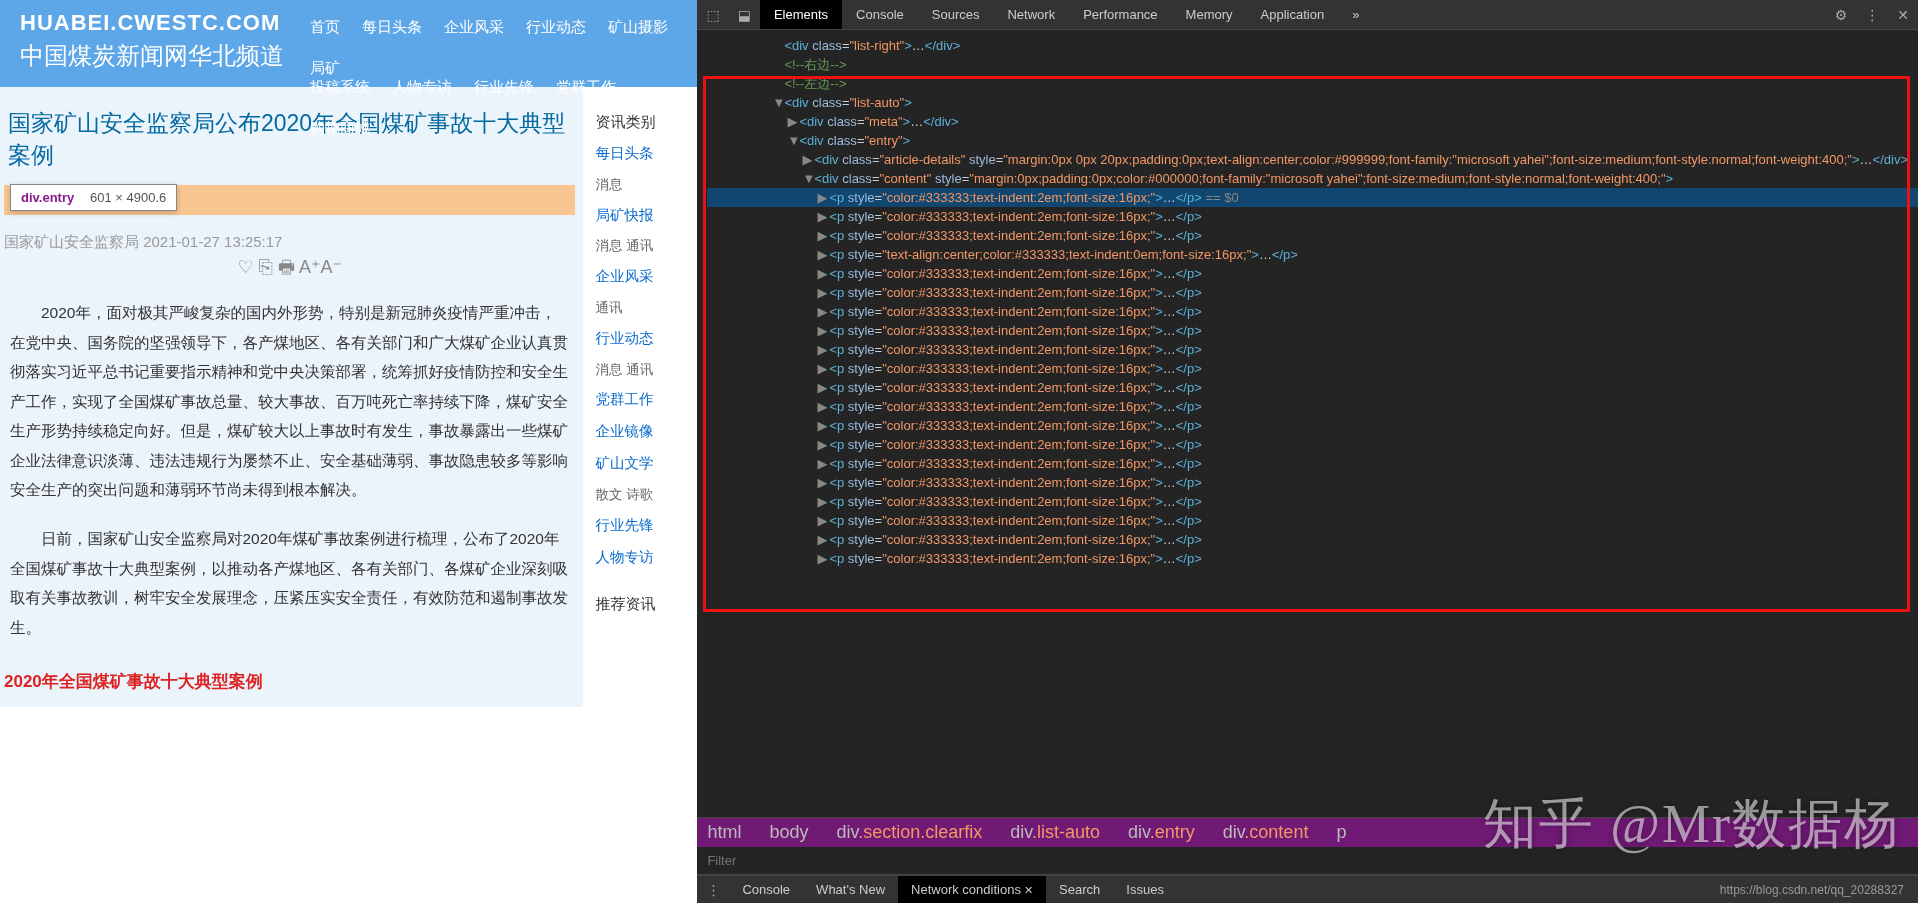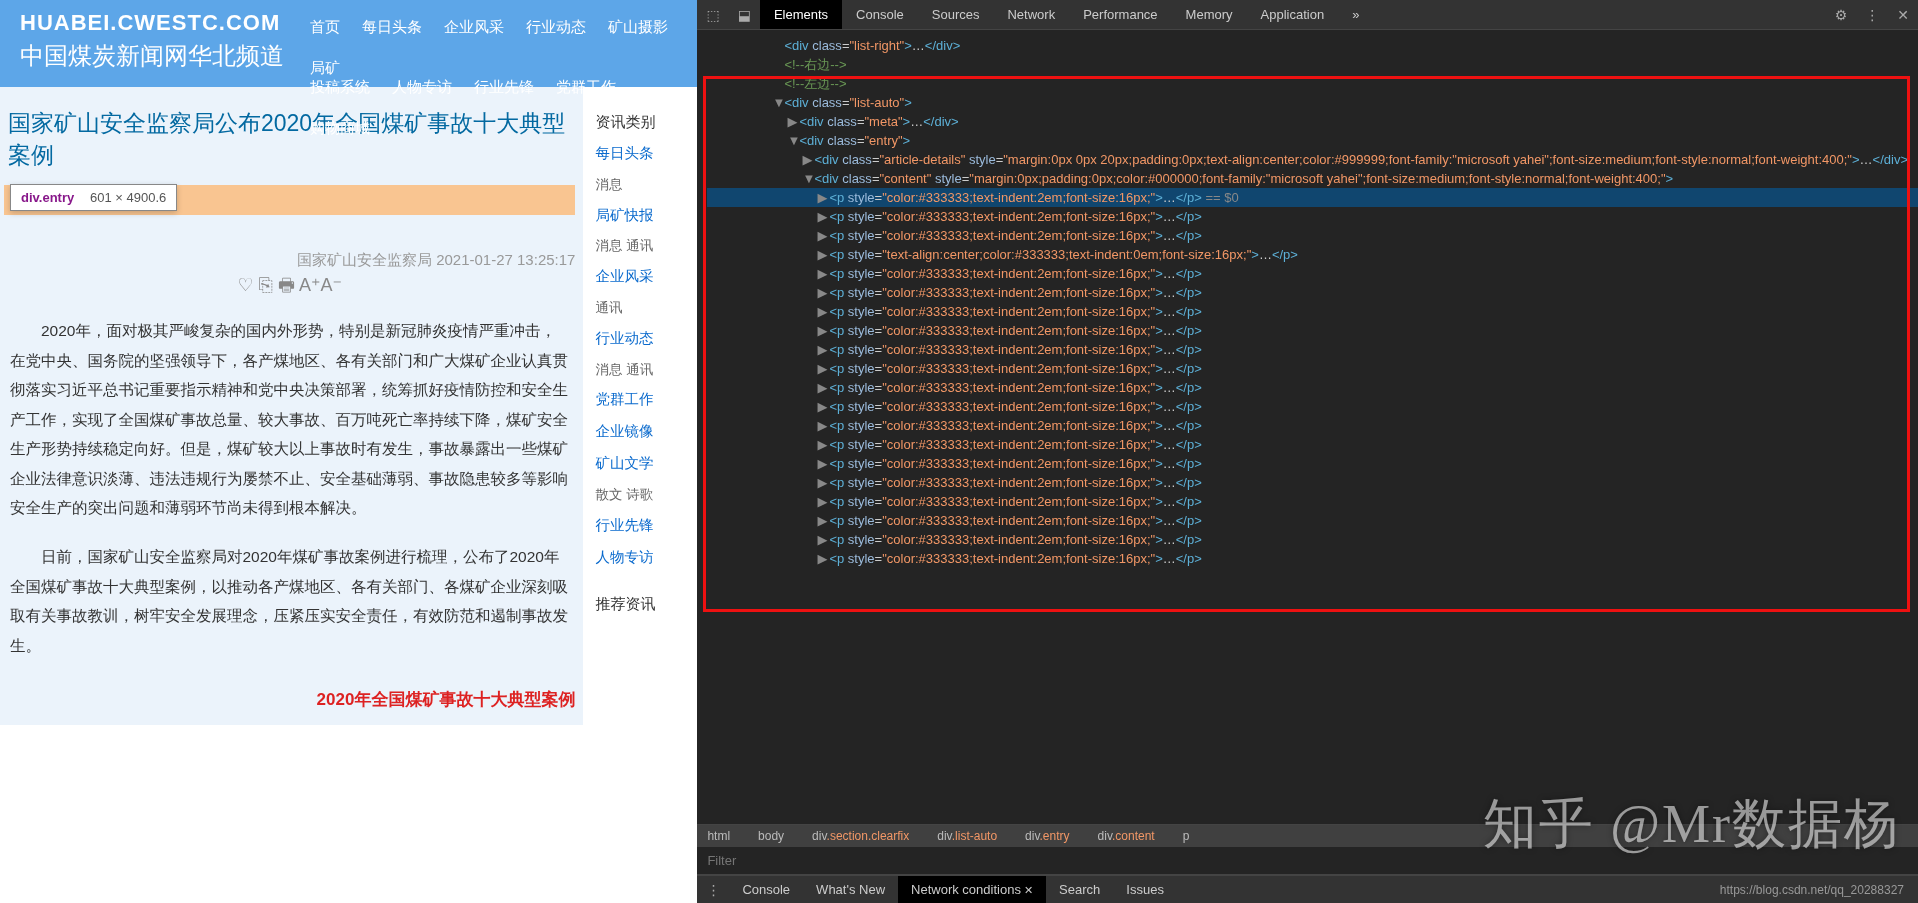--- a/index.html
+++ b/index.html
@@ -11,24 +11,24 @@
 .site-en { font-size:22px; font-weight:bold; letter-spacing:1px; color:#fff; }
 .site-cn { font-size:24px; margin-top:4px; }
 .nav { display:flex; flex-wrap:wrap; gap:22px; position:absolute; left:310px; top:18px; font-size:15px; }
 .nav2 { display:flex; flex-wrap:wrap; gap:22px; position:absolute; left:310px; top:78px; font-size:15px; }
 .nav span, .nav2 span { cursor:pointer; }
 .main { display:flex; }
 .article-col { width:620px; padding:12px 8px 0 4px; background:#ebf3fb; }
 .title { font-size:23px; color:#0369a1; font-weight:400; padding:8px 4px; line-height:1.4; }
 .meta-bar { background:#f9c591; padding:6px 8px; font-size:13px; color:#333; margin-top:6px; }
 .meta-bar .cat { margin-left:10px; }
-.src-line { text-align:right; color:#999; font-size:15px; padding:36px 0 2px; }
+.src-line { text-align:left; color:#999; font-size:15px; padding:18px 0 2px; }
 .tool-icons { text-align:center; color:#888; font-size:18px; padding-bottom:14px; }
 .body-p { color:#333; text-indent:2em; font-size:15.5px; line-height:1.9; padding:0 6px 20px; }
-.body-h { text-align:right; color:#d22; font-size:17px; font-weight:600; padding:8px 0 14px; }
+.body-h { text-align:left; color:#d22; font-size:17px; font-weight:600; padding:8px 0 14px; }
 .side { width:120px; padding:18px 8px 0 12px; font-size:14.5px; color:#666; line-height:2.2; }
 .side .cat-head { color:#333; font-size:15px; }
 .side a { color:#0a6acd; display:block; }
 .side .sub { color:#666; font-size:13.5px; }
 .tooltip { position:absolute; left:10px; top:184px; background:#fff; border:1px solid #888; padding:5px 10px; font-size:13px; font-family:monospace; box-shadow:0 2px 6px rgba(0,0,0,.2); z-index:5; }
 .tooltip b { color:#88178a; }
 .tooltip .dim { color:#555; margin-left:8px; }
 
 
 .devtools { flex:1; background:#242424; color:#ccc; font-family:Menlo,Consolas,monospace; font-size:13px; display:flex; flex-direction:column; position:relative; }
@@ -45,21 +45,21 @@
 .attr-n { color:#9bbbdc; }
 .attr-v { color:#f29766; }
 .cmt { color:#6a9955; }
 .sel-line { background:#10466f; }
 .eq0 { color:#888; }
 .ind2 { padding-left:65px; }
 .ind3 { padding-left:80px; }
 .ind4 { padding-left:95px; padding-right:10px; }
 .ind5 { padding-left:110px; padding-right:10px; }
 .redbox { position:absolute; border:3px solid #e11; left:6px; top:46px; right:8px; height:536px; pointer-events:none; }
-.crumbs { background:#404040; padding:4px 10px; font-size:12px; color:#bbb; border-top:1px solid #444; font-family:sans-serif; }
+.crumbs { background:#701a75; padding:4px 10px; font-size:18px; color:#bbb; border-top:1px solid #444; font-family:sans-serif; }
 .crumbs span { margin-right:14px; cursor:pointer; }
 .crumbs .cls { color:#f29766; }
 .styles-tabs { background:#333; display:flex; border-top:1px solid #444; font-family:sans-serif; font-size:13px; }
 .st-tab { padding:6px 14px; color:#ccc; cursor:pointer; }
 .st-tab.active { background:#000; }
 .filter-row { background:#242424; padding:6px 10px; border-bottom:1px solid #444; }
 .filter-row input { background:transparent; border:none; color:#888; font-size:13px; width:100%; outline:none; font-family:sans-serif; }
 .drawer-tabs { background:#333; display:flex; align-items:center; border-top:1px solid #444; font-family:sans-serif; font-size:13px; }
 .dr-tab { padding:6px 13px; color:#ccc; cursor:pointer; }
 .dr-tab.active { background:#000; }

